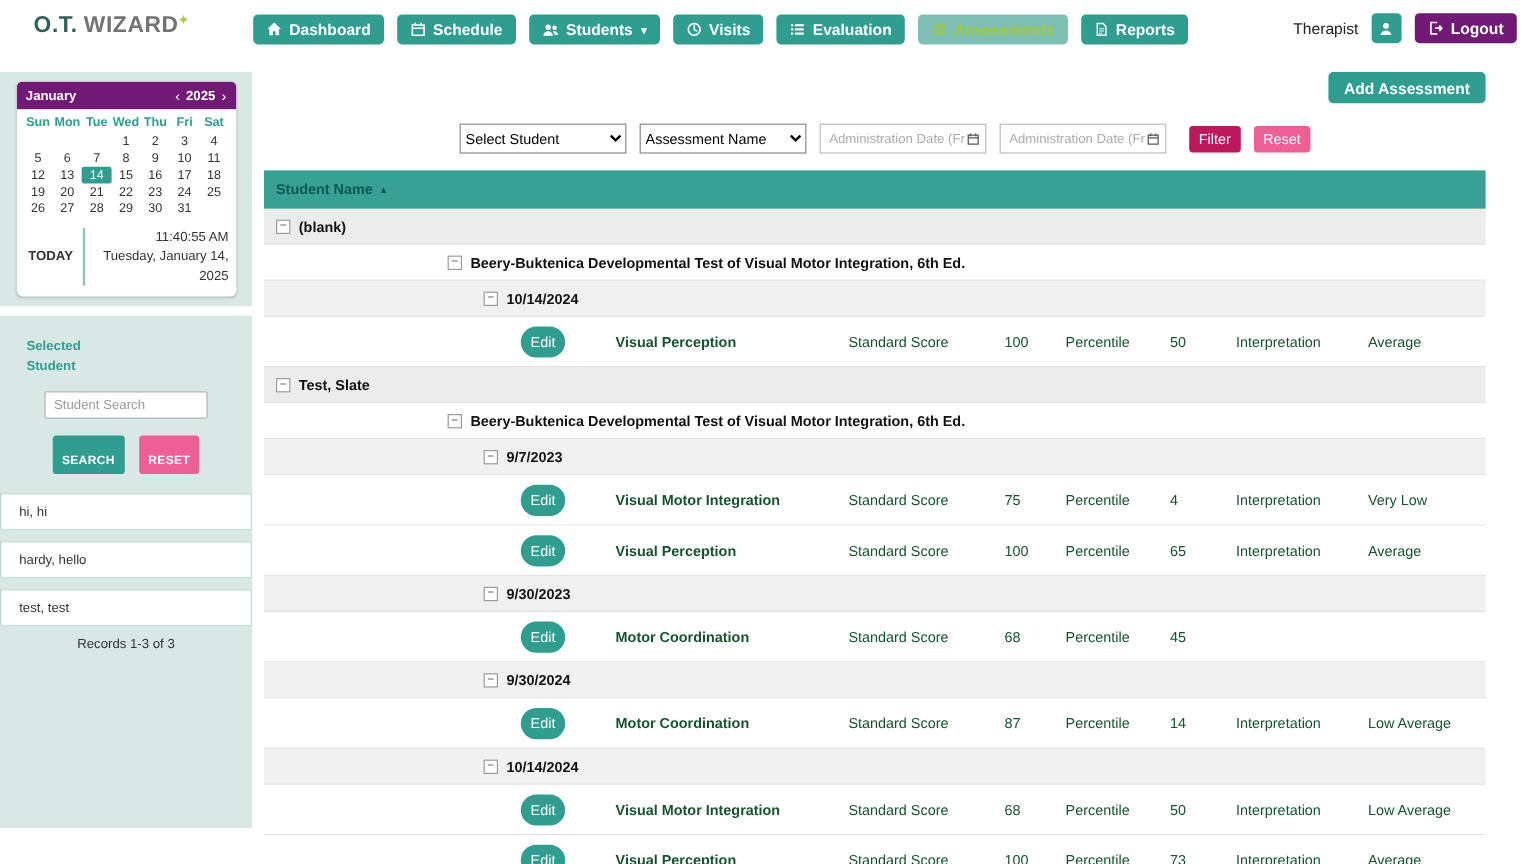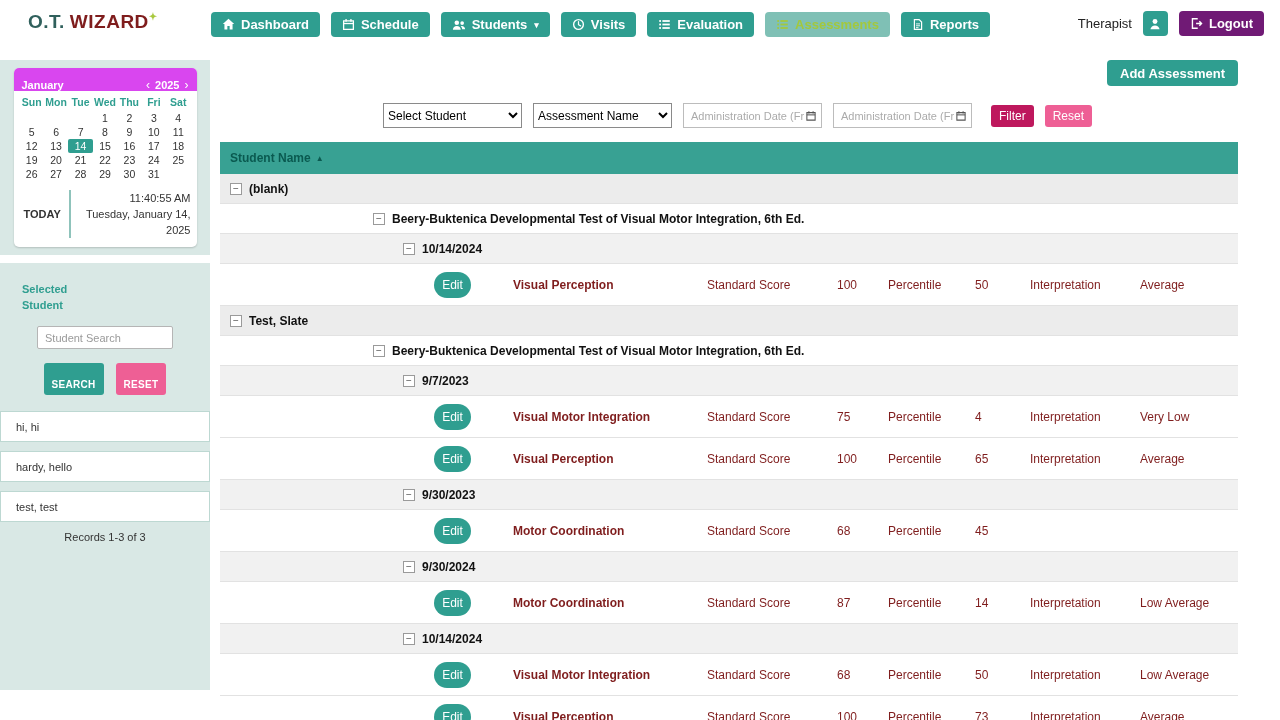--- a/index.html
+++ b/index.html
@@ -4,37 +4,37 @@
 <style>
   *{margin:0;padding:0;box-sizing:border-box}
   html,body{width:1280px;height:720px;overflow:hidden}
   body{position:relative;font-family:"Liberation Sans",sans-serif;background:#fff;color:#111}
   button{font-family:inherit;cursor:pointer}
 
   
   .topbar{position:absolute;top:0;left:0;width:1280px;height:48px;background:#fff}
   .logo{position:absolute;left:28px;top:11px;font-size:19px;font-weight:bold;letter-spacing:.5px}
   .logo-a{color:#30605c}
-  .logo-b{color:#7f1d1d;margin-left:5px}
+  .logo-b{color:#737373;margin-left:5px}
   .logo-spark{color:#a9c93e;font-size:10px;vertical-align:top}
   .main-nav{position:absolute;left:211px;top:12px;display:flex;gap:11px}
   .nav-btn{display:flex;align-items:center;gap:6px;height:25px;padding:0 11px;background:#2f9e90;border:none;border-radius:4px;color:#fff;font-weight:bold;font-size:13px}
   .nav-btn.active{background:#7fc0b5;color:#a3c83d}
   .nicon svg{display:block}
   .caret{font-size:9px;margin-left:1px}
   .top-right{position:absolute;right:16px;top:11px;display:flex;align-items:center;gap:11px}
   .therapist{font-size:13px;color:#222}
   .avatar-btn{width:25px;height:25px;background:#2f9e90;border:none;border-radius:4px;color:#fff;display:flex;align-items:center;justify-content:center}
   .logout-btn{display:flex;align-items:center;gap:6px;height:25px;padding:0 11px;background:#701a75;border:none;border-radius:4px;color:#fff;font-weight:bold;font-size:13px}
 
   
   .sidebar{position:absolute;left:0;top:60px;width:210px;height:630px}
   .cal-panel{background:#d9e8e5;padding:8px 0 6px;height:195px}
   .cal-card{width:183px;margin:0 auto;background:#fff;border-radius:5px;overflow:hidden;box-shadow:0 1px 2px rgba(0,0,0,.18)}
-  .cal-head{height:23px;background:#d946ef;color:#fff;display:flex;justify-content:space-between;align-items:flex-end;padding:0 8px;font-size:11px;font-weight:bold}
+  .cal-head{height:23px;background:#701a75;color:#fff;display:flex;justify-content:space-between;align-items:center;padding:0 8px;font-size:11px;font-weight:bold}
   .cal-nav{display:flex;gap:5px;align-items:center}
   .cal-nav button{background:none;border:none;color:#fff;font-size:12px;line-height:1;padding:0}
   .cal-grid{display:grid;grid-template-columns:repeat(7,1fr);padding:3px 6px 2px;font-size:10.5px;text-align:center}
   .cal-wd{color:#2f9e90;font-weight:bold;padding:2px 0 3px}
   .cal-day{padding:1px 0;color:#333;line-height:12px}
   .cal-day.sel{background:#2f9e90;color:#fff;border-radius:2px}
   .cal-today{display:flex;align-items:center;padding:7px 6px 9px 10px}
   .today-lbl{font-size:11px;font-weight:bold;color:#333;padding-right:8px}
   .today-right{flex:1;text-align:right;font-size:11px;color:#333;border-left:2px solid #8fc3bb;padding-left:8px;line-height:16px}
 
@@ -71,21 +71,21 @@
   .t-row.detail{height:42px;background:#fff}
   .lvl0{background:#ececec}
   .lvl1{background:#fff}
   .lvl2{background:#f1f1f1}
   .expand{width:12px;height:12px;border:1px solid #9a9a9a;background:#fff;display:inline-flex;align-items:center;justify-content:center;font-size:10px;color:#555;line-height:1;margin-right:7px;flex:none;cursor:pointer}
   .lvl0 .expand{margin-left:10px}
   .lvl1 .expand{margin-left:153px}
   .lvl2 .expand{margin-left:183px}
   .g-label{font-size:12px;font-weight:bold;color:#111;white-space:nowrap}
   .edit-btn{position:absolute;left:214px;top:8px;width:37px;height:26px;background:#2f9e90;color:#fff;border:none;border-radius:13px;font-size:12px}
-  .c{position:absolute;top:50%;transform:translateY(-50%);font-size:12px;color:#7f1d1d;white-space:nowrap}
+  .c{position:absolute;top:50%;transform:translateY(-50%);font-size:12px;color:#14532d;white-space:nowrap}
   .c-area{left:293px;font-weight:bold}
   .c-slabel{left:487px}
   .c-score{left:617px}
   .c-plabel{left:668px}
   .c-pct{left:755px}
   .c-ilabel{left:810px}
   .c-interp{left:920px}
 </style>
 </head>
 <body>

